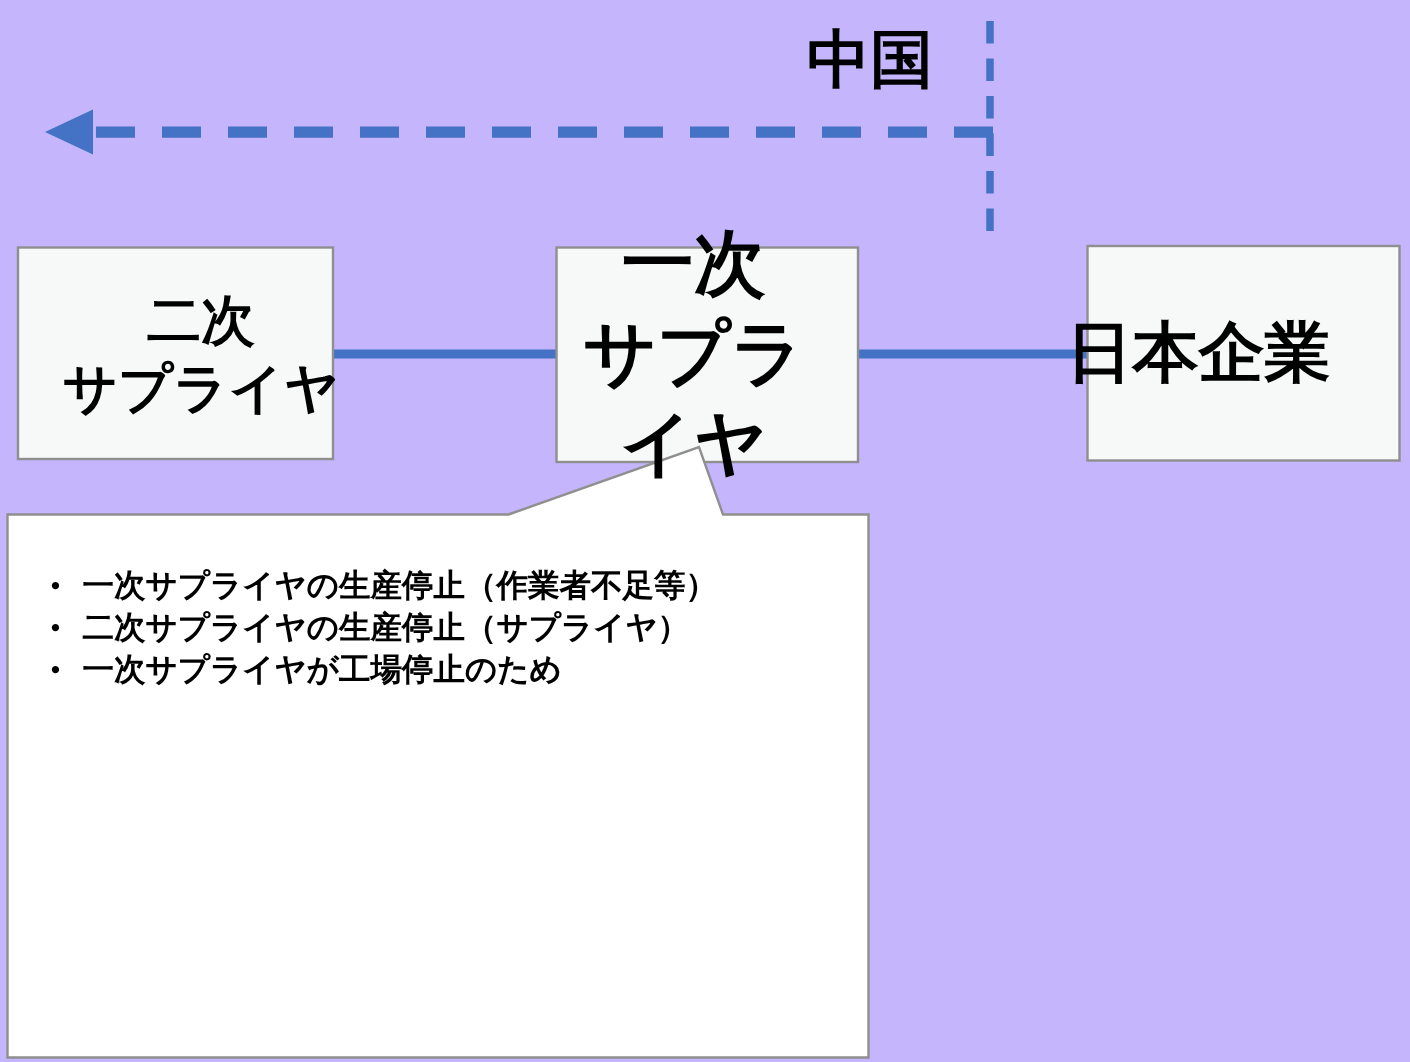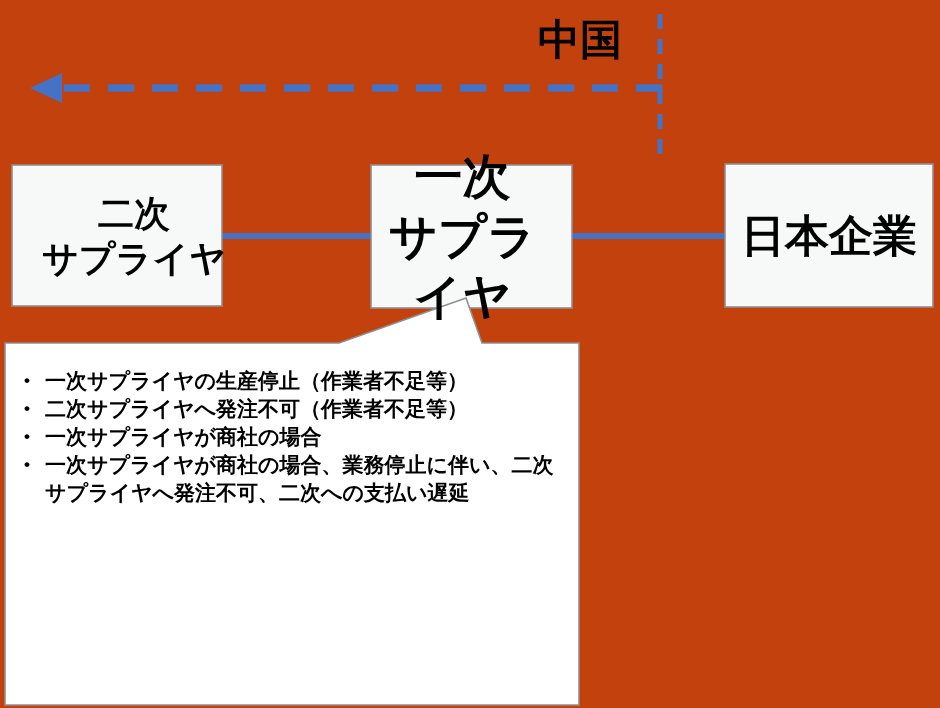--- a/index.html
+++ b/index.html
@@ -10,21 +10,21 @@
   }
   html, body {
     margin: 0;
     padding: 0;
     background: #ffffff;
   }
   .stage {
     position: relative;
     width: 940px;
     height: 708px;
-    background: #c2410c;
+    background: #c4b5fd;
     overflow: hidden;
     font-family: "Liberation Sans", "DejaVu Sans", sans-serif;
     font-weight: bold;
     color: var(--text-black);
   }
   svg.shapes {
     position: absolute;
     left: 0;
     top: 0;
     width: 940px;
@@ -45,28 +45,28 @@
     line-height: 1.25;
     white-space: pre-line;
     letter-spacing: 0px;
   }
   .china-label {
     left: 520px; top: 14px; width: 120px; height: 52px;
     font-size: 42px;
   }
   .box-label-secondary { left: 12px;  top: 165px; width: 244px; height: 141px; font-size: 36px; }
   .box-label-primary   { left: 371px; top: 165px; width: 183px; height: 143px; font-size: 48px; }
-  .box-label-japan     { left: 725px; top: 164px; width: 208px; height: 143px; font-size: 44px; text-align: right; }
+  .box-label-japan     { left: 695px; top: 164px; width: 208px; height: 143px; font-size: 44px; text-align: right; }
 
   .callout-list {
     position: absolute;
     left: 5px; top: 343px;
     width: 574px;
     box-sizing: border-box;
-    margin: 0;
+    margin: 10px;
     padding: 24px 14px 0 16px;
     list-style: none;
   }
   .callout-list li {
     position: relative;
     padding-left: 24px;
     font-size: 21px;
     line-height: 28px;
     text-align: left;
   }
@@ -106,18 +106,17 @@
   <div class="label box-label-secondary">二次
 サプライヤ</div>
 
   <div class="label box-label-primary">一次
 サプライヤ</div>
 
   <div class="label box-label-japan">日本企業</div>
 
   <ul class="callout-list">
     <li>一次サプライヤの生産停止（作業者不足等）</li>
-    <li>二次サプライヤへ発注不可（作業者不足等）</li>
-    <li>一次サプライヤが商社の場合</li>
-    <li>一次サプライヤが商社の場合、業務停止に伴い、二次サプライヤへ発注不可、二次への支払い遅延</li>
+    <li>二次サプライヤの生産停止（サプライヤ）</li>
+    <li>一次サプライヤが工場停止のため</li>
   </ul>
 
 </div>
 
 </body></html>

